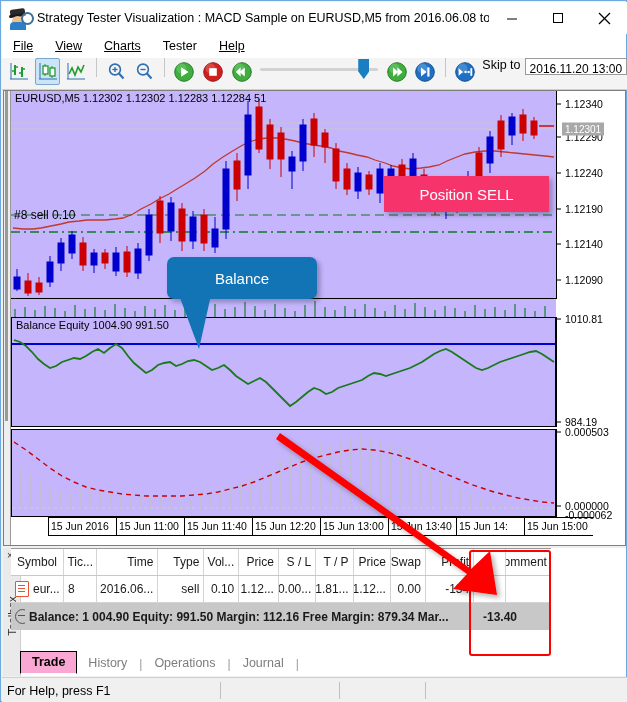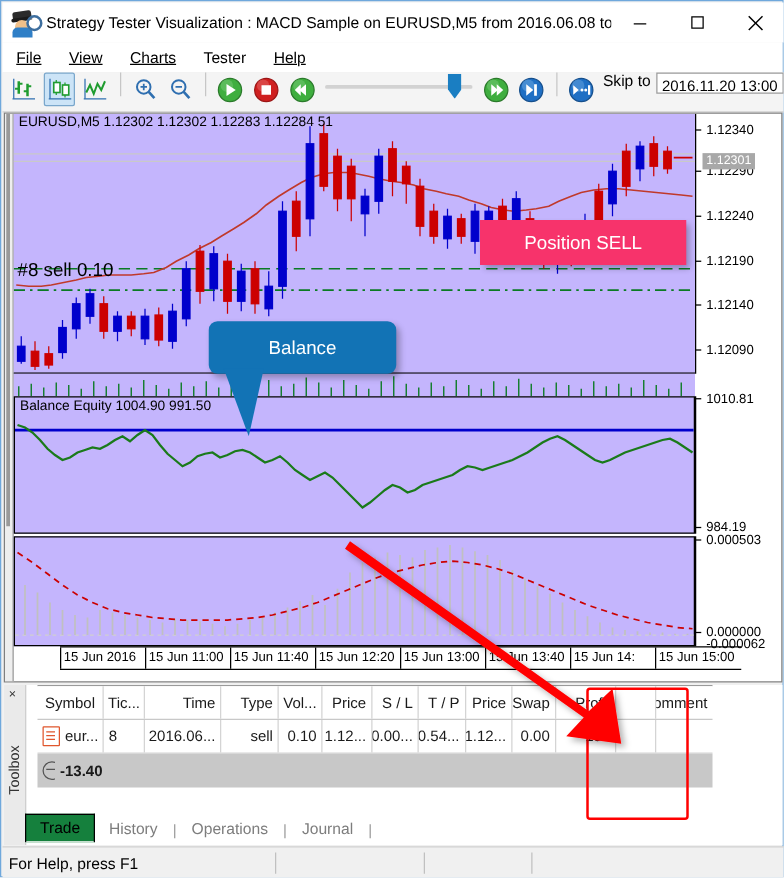--- a/index.html
+++ b/index.html
@@ -171,21 +171,21 @@
   }
   .tb-side .closex{
     position:absolute;left:4px;top:2px;font-size:10px;color:#333;
   }
   .tb-side .vlabel{
     position:absolute;left:-18px;top:62px;width:54px;
     font-size:11.5px;color:#333;
     transform:rotate(-90deg);text-align:center;
   }
   .grid{
-    position:absolute;left:27px;top:0;width:540px;height:96px;
+    position:absolute;left:8px;top:0;width:540px;height:96px;
     box-sizing:border-box;border-top:1px solid #9a9a9a;text-align:center;
   }
   .grid .row{display:flex;height:26px;align-items:stretch;}
   .grid .hdr{
     background:#ffffff;border-bottom:1px solid #c8c8c8;
   }
   .grid .cell{
     box-sizing:border-box;border-right:1px solid #d4d4d4;
     display:flex;align-items:center;font-size:12px;color:#1a1a1a;
     padding:0 4px;white-space:nowrap;overflow:hidden;
@@ -215,22 +215,22 @@
 
   
   .tabs{
     position:absolute;left:19px;top:651px;width:606px;height:22px;
     display:flex;align-items:flex-end;
   }
   .tab{
     font-size:12.5px;color:#7d7d7d;padding:3px 11px 4px 11px;
   }
   .tab.sel{
-    color:#000;background:#15803d;border:1px solid #000;border-bottom:1px solid #fff;
-    font-weight:normal;
+    color:#000;background:#f9a8d4;border:1px solid #000;border-bottom:1px solid #fff;
+    font-weight:bold;
   }
   .tabsep{color:#9a9a9a;font-size:12px;padding:3px 1px;}
 
   
   .statusbar{
     position:absolute;left:1px;top:676px;width:625px;height:25px;
     background:#f0f0f0;border-top:1px solid #d0d0d0;
     display:flex;align-items:center;
   }
   .statusbar .txt{font-size:12.5px;color:#000;padding-left:5px;}
@@ -609,21 +609,21 @@
               <rect x="509" y="24" width="6" height="18"></rect>
           </g>
           <g stroke="#cc0000" fill="#cc0000">
             <line x1="523" y1="26" x2="523" y2="48"></line>
               <rect x="520" y="30" width="6" height="14"></rect>
           </g>
           <line x1="528" y1="35" x2="543" y2="35" stroke="#cc0000" stroke-width="1.4"></line>
         </g>
       </svg>
 
-      <div style="position:absolute;left:3px;top:117px;font-size:15px;color:#000;z-index:4;">#8 sell 0.10</div>
+      <div style="position:absolute;left:3px;top:117px;font-size:12px;color:#000;z-index:4;">#8 sell 0.10</div>
     </div>
 
     <div class="axis-right" style="left:552px;top:0;height:208px;">
       <div class="axis-line"></div>
       <div class="axis-dash" style="top:13px"></div>
         <div class="axis-tick" style="top:13px">1.12340</div>
       <div class="axis-dash" style="top:46px"></div>
         <div class="axis-tick" style="top:46px">1.12290</div>
       <div class="axis-dash" style="top:82px"></div>
         <div class="axis-tick" style="top:82px">1.12240</div>
@@ -853,34 +853,35 @@
               <i style="top:9px"></i>
           </span>
           <span>eur...</span>
         </div>
         <div class="cell" style="width:40px">8</div>
         <div class="cell num" style="width:75px">2016.06...</div>
         <div class="cell num" style="width:56px">sell</div>
         <div class="cell num" style="width:42px">0.10</div>
         <div class="cell num" style="width:48px">1.12...</div>
         <div class="cell num" style="width:45px">0.00...</div>
-        <div class="cell num" style="width:45px">0.54...</div>
+        <div class="cell num" style="width:45px">1.81...</div>
         <div class="cell num" style="width:45px">1.12...</div>
         <div class="cell num" style="width:42px">0.00</div>
         <div class="cell num" style="width:59px">-134</div>
         <div class="cell" style="width:38px"></div>
         <div class="cell num" style="width:55px;border-right:none;"></div>
       </div>
 
       <div class="row sumrow" style="height:27px;">
         <div class="cell" style="width:14px;padding-left:4px;">
           <span class="minus-circ">
               <i></i>
             </span>
         </div>
+        <div class="cell" style="width:454px;font-weight:bold;">Balance: 1 004.90  Equity: 991.50  Margin: 112.16  Free Margin: 879.34  Mar...</div>
         <div class="cell" style="width:60px;font-weight:bold;">-13.40</div>
       </div>
     </div>
 
     <div class="redbox" style="left:466px;top:2px;width:78px;height:102px;"></div>
   </div>
 
   <div class="tabs">
     <div class="tab sel">Trade</div>
     <div class="tab">History</div>

